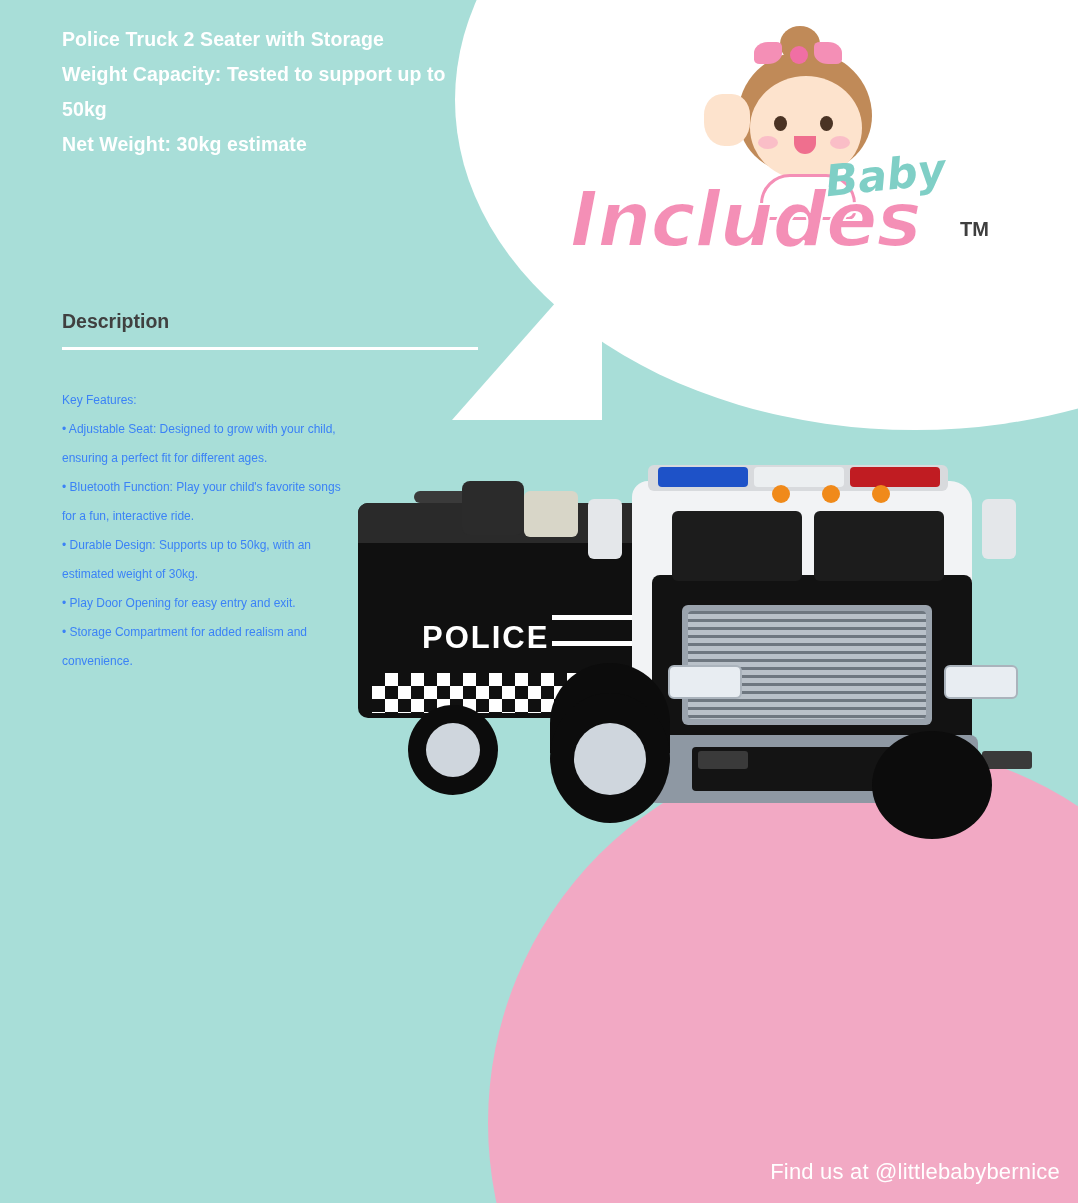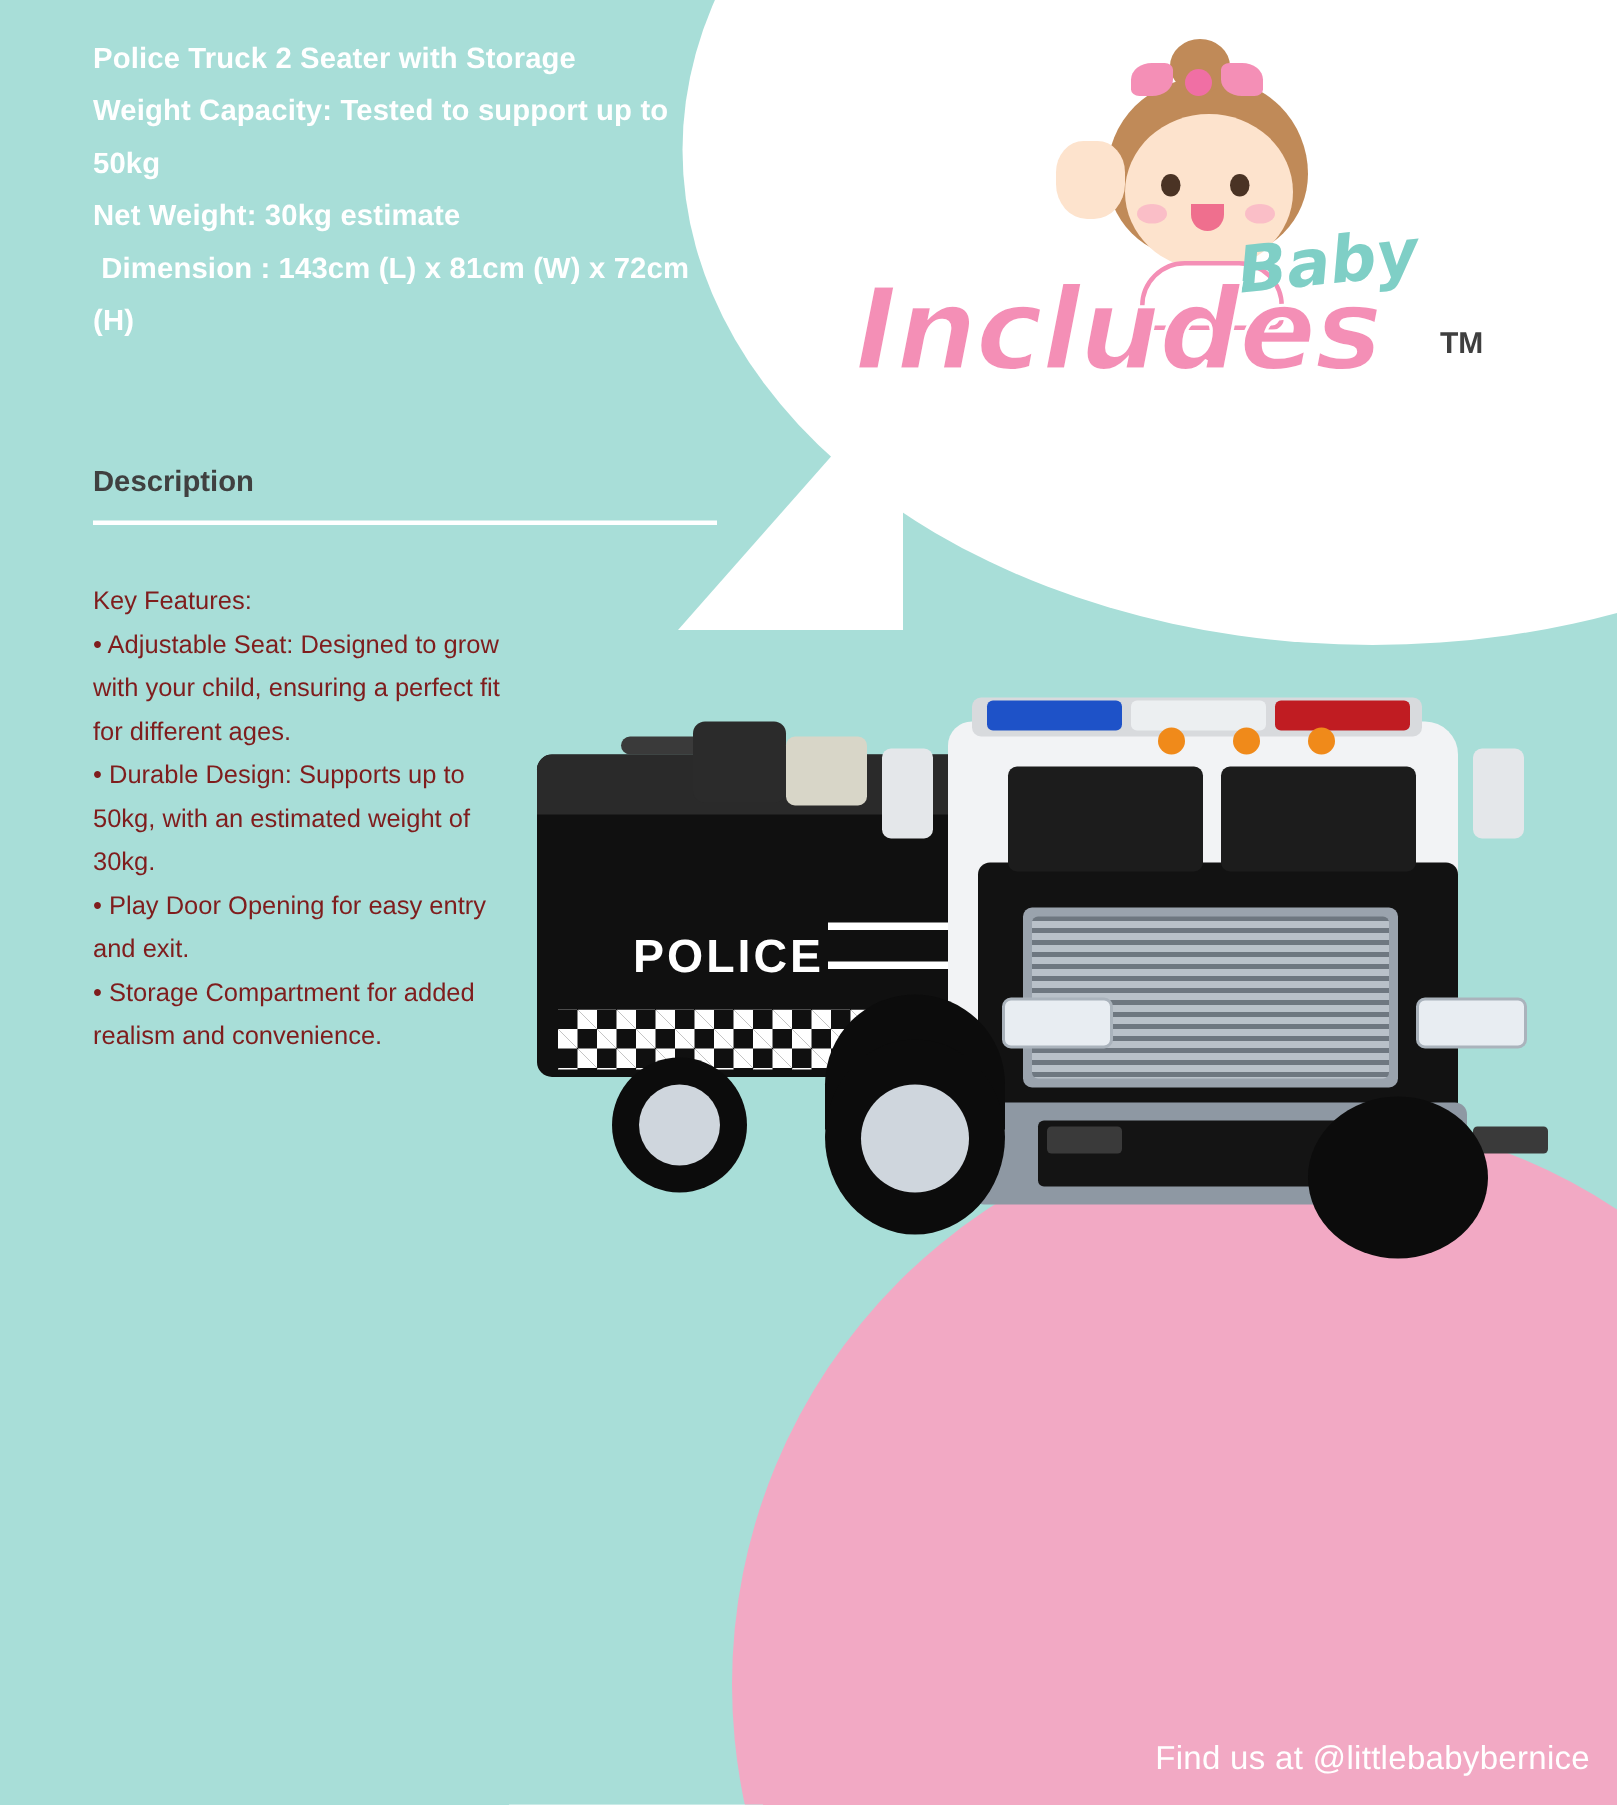--- a/index.html
+++ b/index.html
@@ -97,22 +97,22 @@
     height: 3px;
     background: #ffffff;
   }
 
   
   #features {
     position: absolute;
     left: 62px;
     top: 386px;
     width: 290px;
-    color: #7f1d1d;
-    font-size: 17px;
+    color: #3b82f6;
+    font-size: 12px;
     line-height: 29px;
   }
   #features .line { white-space: pre-wrap; }
 
   
   #footer-handle {
     position: absolute;
     right: 18px;
     bottom: 18px;
     color: #ffffff;
@@ -259,29 +259,29 @@
 <div id="bg-white-blob"></div>
 <div id="bg-white-tail"></div>
 <div id="bg-white-right"></div>
 
 <div id="content">
 
   <div id="spec-block">
     <div>Police Truck 2 Seater with Storage</div>
     <div>Weight Capacity: Tested to support up to 50kg</div>
     <div>Net Weight: 30kg estimate</div>
-    <div> Dimension : 143cm (L) x 81cm (W) x 72cm (H)</div>
   </div>
 
   <div id="desc-heading">Description</div>
   <div id="desc-rule"></div>
 
   <div id="features">
     <div class="line">Key Features:</div>
     <div class="line">• Adjustable Seat: Designed to grow with your child, ensuring a perfect fit for different ages.</div>
+    <div class="line">• Bluetooth Function: Play your child's favorite songs for a fun, interactive ride.</div>
     <div class="line">• Durable Design: Supports up to 50kg, with an estimated weight of 30kg.</div>
     <div class="line">• Play Door Opening for easy entry and exit.</div>
     <div class="line">• Storage Compartment for added realism and convenience.</div>
   </div>
 
   <div id="logo">
     <div id="baby">
       <div class="baby-hair"></div>
       <div class="baby-bun"></div>
       <div class="baby-bow-l"></div>

